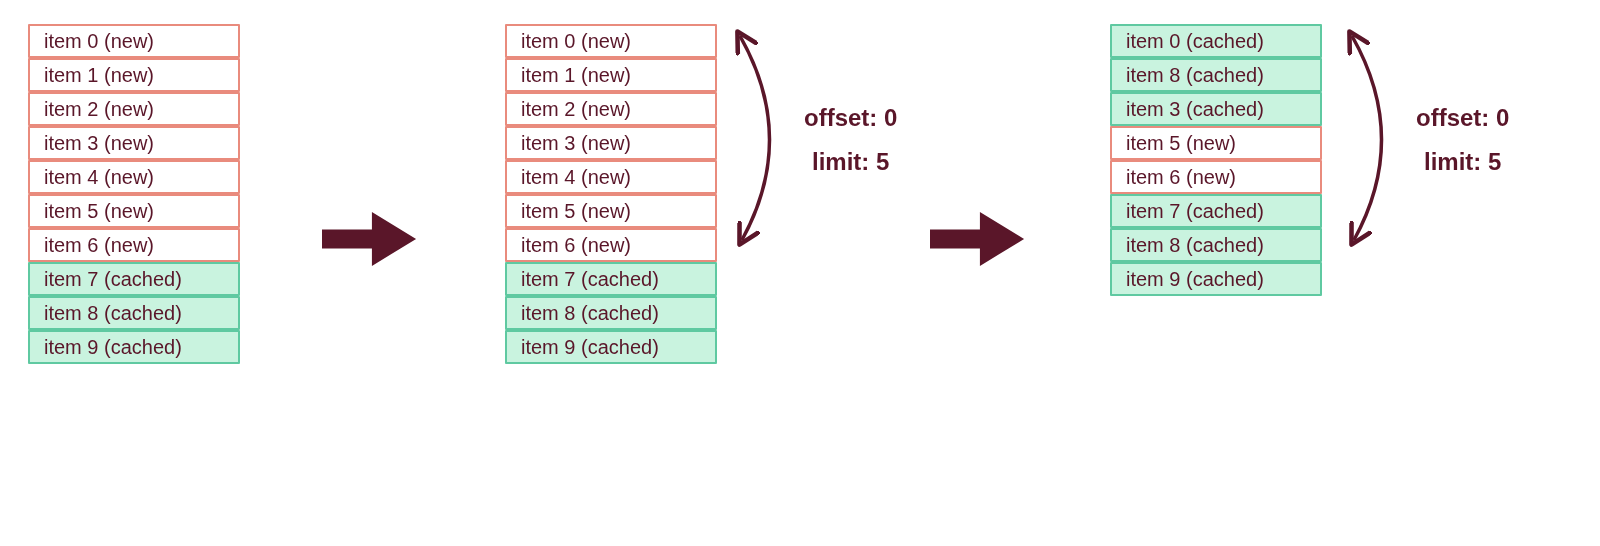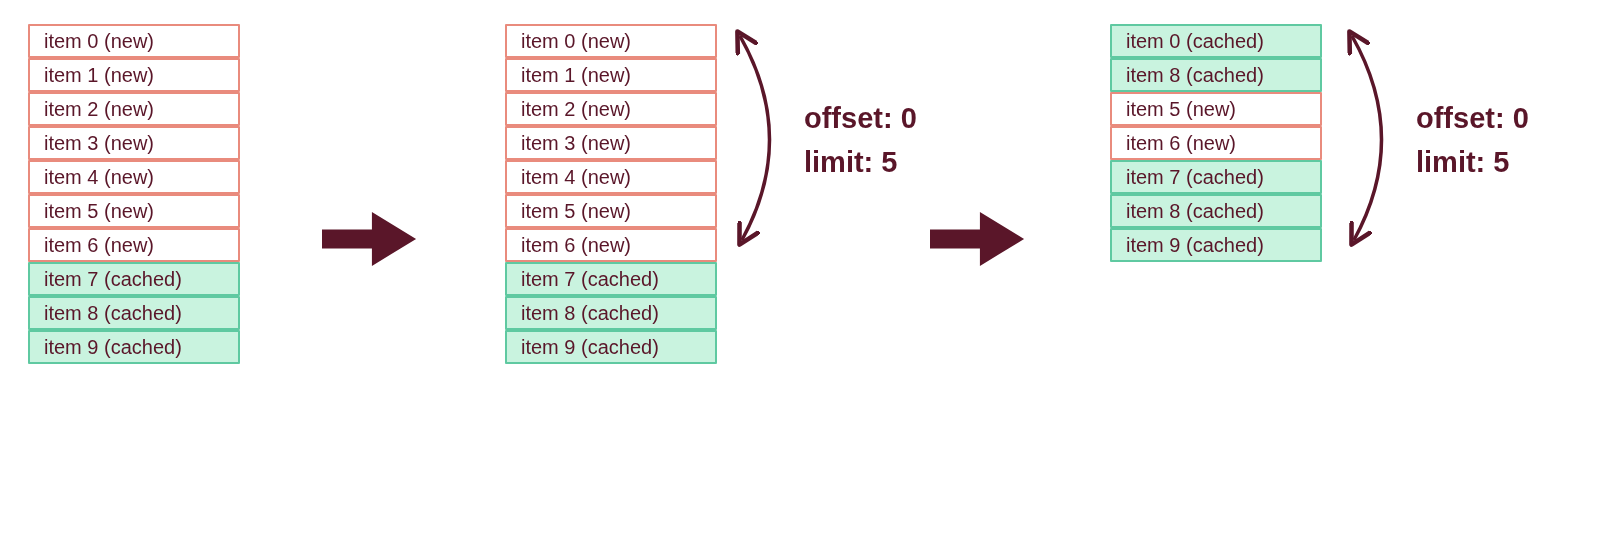--- a/index.html
+++ b/index.html
@@ -71,25 +71,26 @@
     left:0;
     top:0;
     width:62px;
     height:224px;
     color:var(--maroon);
   }
   .ann-text{
     position:absolute;
     left:78px;
     top:70px;
-    font-size:29px;
+    font-size:24px;
     font-weight:bold;
     line-height:44px;
     color:var(--maroon);
     white-space:nowrap;
+    text-align:center;
   }
 </style>
 </head>
 <body>
 
 <div class="canvas">
 
   <div class="list list-1">
     <div class="item" data-state="new">item 0 (new)</div>
     <div class="item" data-state="new">item 1 (new)</div>
@@ -135,20 +136,21 @@
     </div>
   </div>
 
   <svg class="big-arrow big-arrow-2" viewBox="0 0 100 62" aria-hidden="true">
     <path d="M0,21 H52 V3 L98,31 L52,59 V41 H0 Z" fill="currentColor"></path>
   </svg>
 
   <div class="list list-3">
     <div class="item" data-state="cached">item 0 (cached)</div>
     <div class="item" data-state="cached">item 8 (cached)</div>
+    <div class="item" data-state="cached">item 3 (cached)</div>
     <div class="item" data-state="new">item 5 (new)</div>
     <div class="item" data-state="new">item 6 (new)</div>
     <div class="item" data-state="cached">item 7 (cached)</div>
     <div class="item" data-state="cached">item 8 (cached)</div>
     <div class="item" data-state="cached">item 9 (cached)</div>
   </div>
 
   <div class="annotation annotation-2">
     <svg class="curve" viewBox="0 0 62 224" aria-hidden="true">
       <defs>

